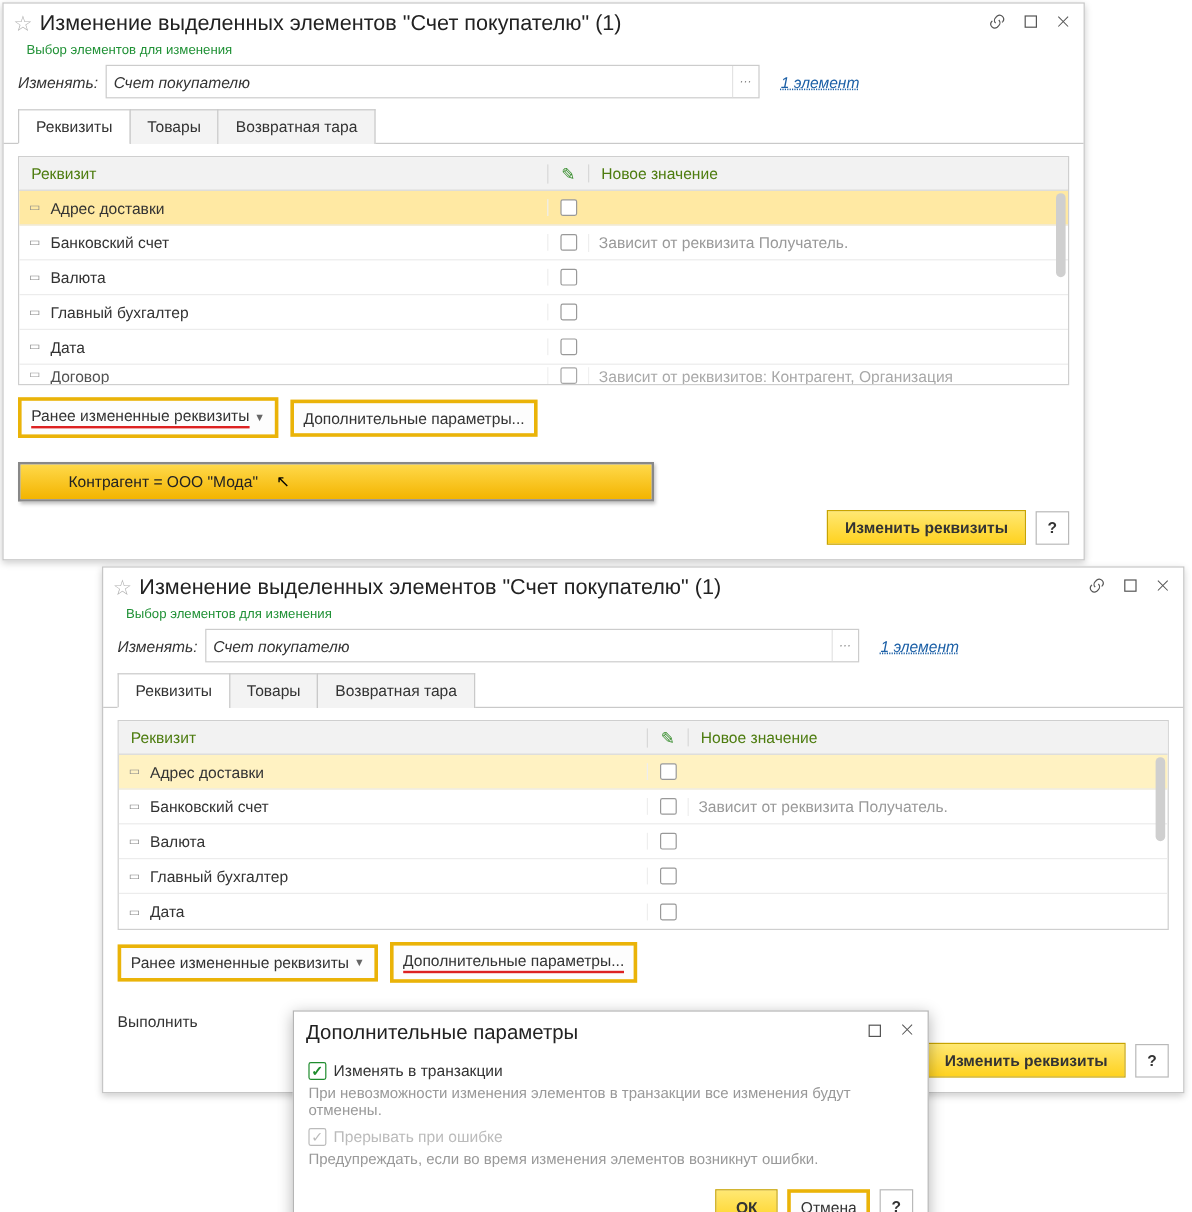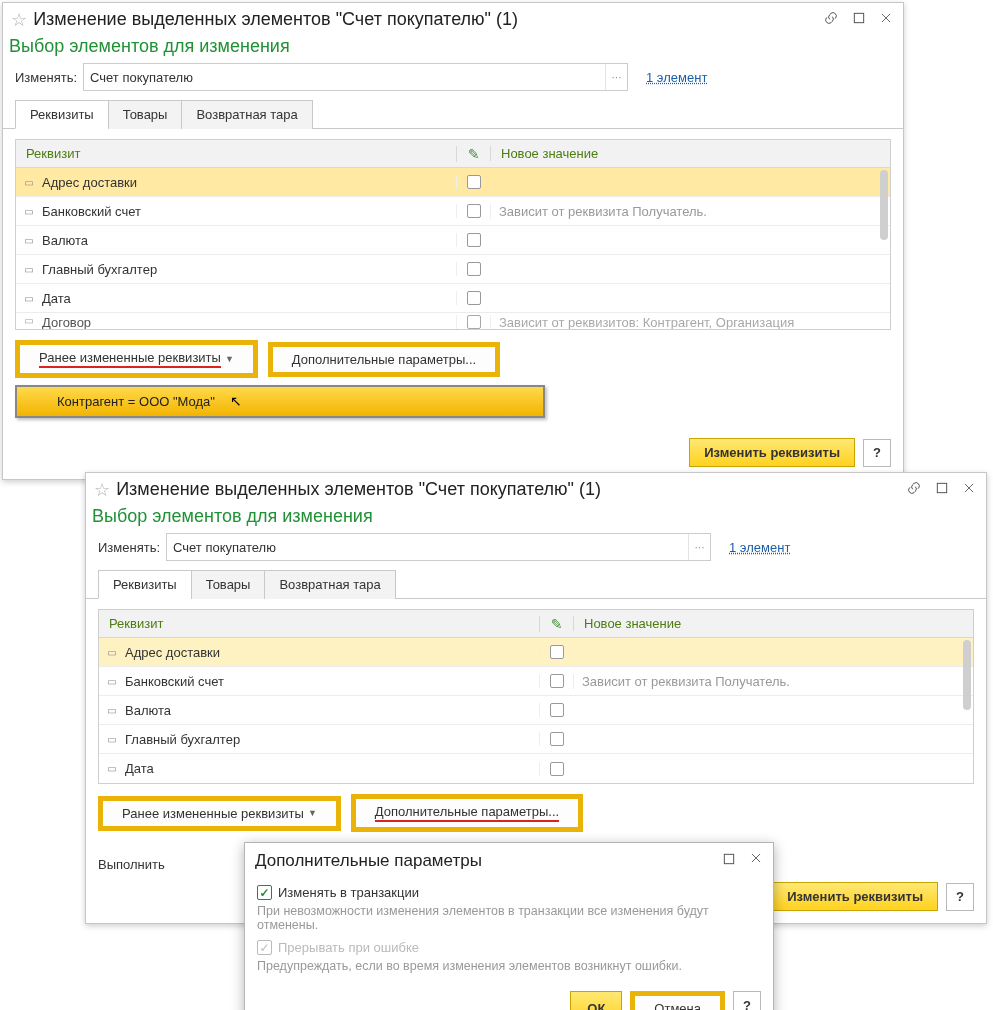--- a/index.html
+++ b/index.html
@@ -9,24 +9,24 @@
   .win { position:absolute; border:1px solid #c6c6c6; background:#fff; box-shadow:0 2px 6px rgba(0,0,0,.2); }
 
   
   .titlebar { display:flex; align-items:center; padding:6px 10px 4px 8px; }
   .star { color:#b0b0b0; font-size:18px; margin-right:6px; line-height:1; }
   .title-text { font-size:18px; color:#222; flex:1; }
   .win-icons { display:flex; gap:12px; align-items:center; color:#555; font-size:14px; }
   .win-icons span { cursor:pointer; color:#555; }
 
   
-  .subtitle { color:#209136; font-size:18px; padding:2px 12px 6px 6px; }
-
-  
-  .field-row { display:flex; align-items:center; padding:0 12px 8px 12px; gap:6px; }
+  .subtitle { color:#209136; font-size:11px; padding:2px 12px 6px 19px; }
+
+  
+  .field-row { display:flex; align-items:center; padding:0 12px 8px 12px; gap:6px;font-style:italic; }
   .field-label { color:#333; }
   .combo { flex:0 0 auto; display:flex; align-items:center; border:1px solid #cccccc; background:#fff; height:28px; width:545px; }
   .combo-text { flex:1; padding:0 6px; color:#333; }
   .combo-btn { width:22px; height:100%; border-left:1px solid #e3e3e3; display:flex; align-items:center; justify-content:center; color:#888; font-size:10px; letter-spacing:0px; }
   .link { color:#1b5fa6; text-decoration:underline dotted; margin-left:12px; }
 
   
   .tabs { display:flex; padding:0 12px; border-bottom:1px solid #c9c9c9; gap:0; }
   .tab { padding:6px 14px; border:1px solid #c9c9c9; border-bottom:none; background:#f3f3f3; color:#333; margin-right:-1px; position:relative; top:1px; }
   .tab.active { background:#fff; border-bottom:1px solid #fff; }
@@ -46,21 +46,21 @@
   .trow .rname { flex:1; padding-right:6px; }
   .trow .chkcell { width:34px; border-left:1px solid #eee; display:flex; align-items:center; justify-content:center; }
   .chk { width:14px; height:14px; border:1px solid #999; background:#fff; border-radius:2px; }
   .trow .vcell { width:400px; border-left:1px solid #eee; padding-left:8px; color:#999; font-size:13px; }
   .scrollbar { position:absolute; right:2px; top:30px; bottom:2px; width:8px; }
   .scroll-thumb { position:absolute; right:0; top:0; width:8px; height:70px; background:#cfcfcf; border-radius:4px; }
   .half-row { height:16px; display:flex; align-items:flex-start; padding-top:2px; border-bottom:none; opacity:.85; }
 
   
   .under-row { display:flex; gap:10px; padding:2px 12px 4px 12px; align-items:center; }
-  .btn { border:5px solid #eab308; background:#fdfdfd; padding:5px 19px; color:#333; font-size:13px; cursor:pointer; display:inline-flex; align-items:center; gap:4px; }
+  .btn { border:3px solid #eab308; background:#fdfdfd; padding:5px 8px; color:#333; font-size:13px; cursor:pointer; display:inline-flex; align-items:center; gap:4px; }
   .btn .dd { font-size:9px; color:#666; }
   .redline { border-bottom:2px solid #d22; display:inline-block; padding-bottom:1px; }
 
   
   .popup { position:absolute; border:2px solid #888; background:linear-gradient(#ffd94a,#f3b400); color:#222; padding:7px 12px; font-size:13px; box-shadow:2px 2px 3px rgba(0,0,0,.25); }
   .cursor { position:absolute; font-size:14px; color:#000; }
 
   
   .action-footer { display:flex; justify-content:flex-end; align-items:center; padding:10px 12px 12px 12px; gap:8px; }
   .primary { background:linear-gradient(#ffe873,#ffd21f); border:1px solid #c8a400; font-weight:bold; padding:6px 14px; }

